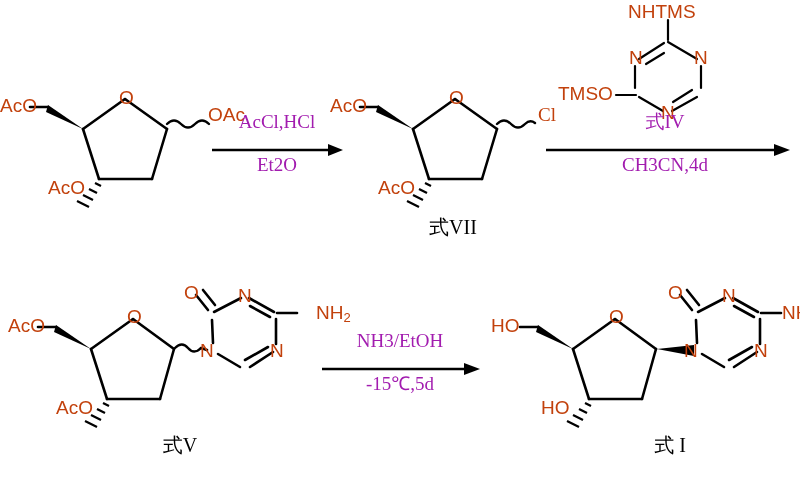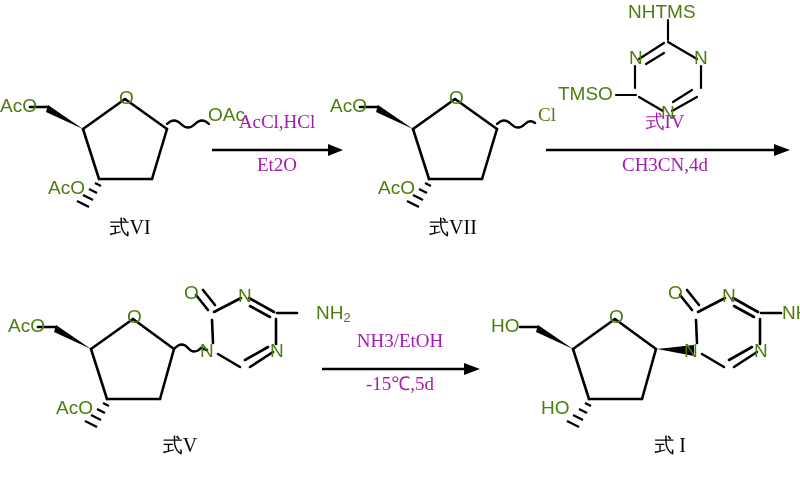--- a/index.html
+++ b/index.html
@@ -1,19 +1,19 @@
 <!DOCTYPE html>
 <html><head>
 <meta charset="utf-8">
 <style>
   html,body{margin:0;padding:0;background:#fff;}
   #page{position:relative;width:800px;height:479px;background:#ffffff;
         font-family:"Liberation Serif",serif;color:#000;overflow:hidden;}
   .atom{position:absolute;font-family:"Liberation Sans",sans-serif;
-        font-size:19px;line-height:19px;white-space:nowrap;color:#4d7c0f;}
+        font-size:19px;line-height:19px;white-space:nowrap;color:#c2410c;}
   .atom .sub{font-size:13px;vertical-align:-3px;}
   .cond{position:absolute;font-family:"Liberation Serif",serif;
         font-size:19px;line-height:20px;white-space:nowrap;color:#a21caf;text-align:center;}
   .label{position:absolute;font-family:"Liberation Serif",serif;
          font-size:20px;line-height:22px;white-space:nowrap;color:#000;text-align:center;}
   svg{position:absolute;left:0;top:0;overflow:visible;}
   .bond{stroke:#000;stroke-width:2.6;fill:none;stroke-linecap:round;}
   .bond-thin{stroke:#000;stroke-width:2.2;fill:none;stroke-linecap:round;}
   .wedge{fill:#000;stroke:none;}
   .hash{stroke:#000;stroke-width:2.2;stroke-linecap:butt;}
@@ -168,21 +168,20 @@
       <path class="bond" d="M692,310 L680,295"></path>
       <path class="bond" d="M699,305 L687,290"></path>
       <path class="bond" d="M761,313 L781,313"></path>
     </g>
   </svg>
 
   <span class="atom" style="left:119px;top:88px;">O</span>
   <span class="atom" style="left:0px;top:96px;">AcO</span>
   <span class="atom" style="left:48px;top:178px;">AcO</span>
   <span class="atom" style="left:208px;top:105px;">OAc</span>
-  <span class="label" style="left:80px;top:216px;width:100px;">式VI</span>
 
   <span class="cond" style="left:212px;top:112px;width:130px;">AcCl,HCl</span>
   <span class="cond" style="left:212px;top:155px;width:130px;">Et2O</span>
 
   <span class="atom" style="left:449px;top:88px;">O</span>
   <span class="atom" style="left:330px;top:96px;">AcO</span>
   <span class="atom" style="left:378px;top:178px;">AcO</span>
   <span class="atom" style="left:538px;top:105px;font-family:Liberation Serif, serif;">Cl</span>
   <span class="label" style="left:403px;top:216px;width:100px;">式VII</span>
 

